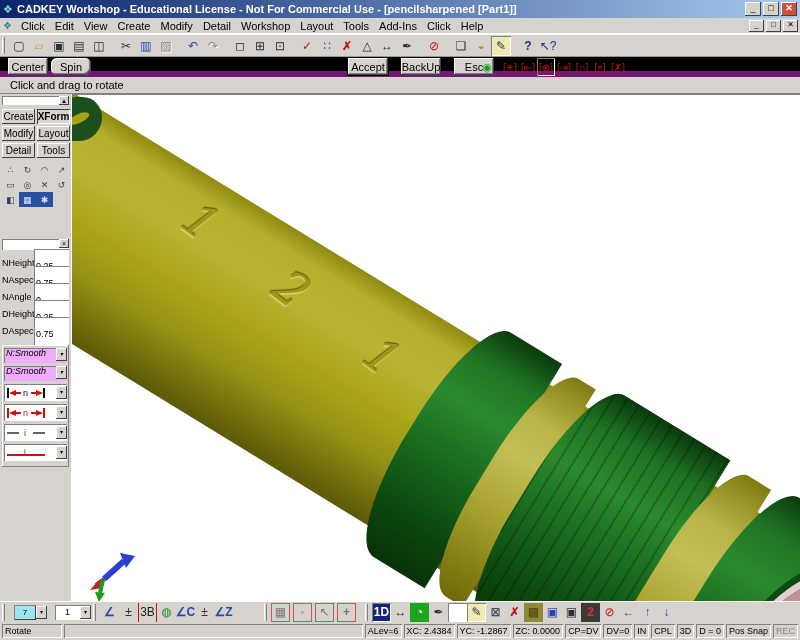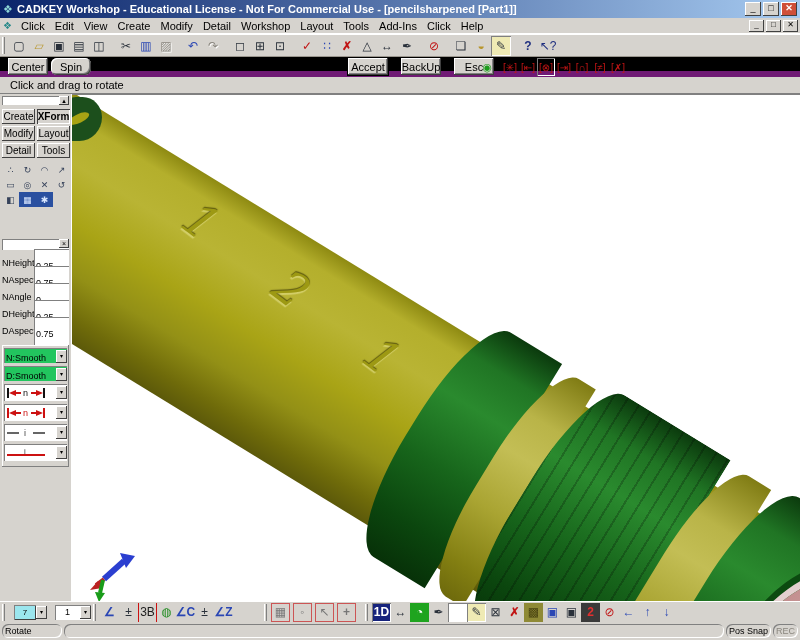--- a/index.html
+++ b/index.html
@@ -64,21 +64,21 @@
 .tab{height:15px;font-size:10px;display:flex;align-items:center;justify-content:center;background:#d6d3ce;box-shadow:inset -1px -1px 0 #404040,inset 1px 1px 0 #fff;}
 .tab.pressed{box-shadow:inset 1px 1px 0 #404040,inset -1px -1px 0 #fff;font-weight:bold;}
 .toolgrid{display:flex;flex-wrap:wrap;width:68px;}
 .tool{width:17px;height:15px;font-size:9px;display:flex;align-items:center;justify-content:center;color:#36425a;}
 .tool.sel{background:#2a50a0;color:#d8e6ff;}
 .strip2{margin-top:32px;height:11px;}
 .fieldrow{display:flex;align-items:center;height:17px;}
 .flabel{width:32px;font-size:9px;}
 .finput{flex:1;height:28px;background:#fff;box-shadow:inset 1px 1px 0 #808080,inset -1px -1px 0 #fff;font-size:9px;padding:12px 2px;}
 .subpanel{margin-top:6px;box-shadow:inset -1px -1px 0 #808080,inset 1px 1px 0 #fff;padding:3px 2px;}
-.comborow{display:flex;height:15px;margin-bottom:3px;background:#22c55e;box-shadow:inset 1px 1px 0 #808080;align-items:flex-end;}
+.comborow{display:flex;height:15px;margin-bottom:3px;background:#f0abfc;box-shadow:inset 1px 1px 0 #808080;align-items:flex-start;font-style:italic;}
 .combotext{flex:1;font-size:9px;padding-left:2px;white-space:nowrap;}
 .drop{width:11px;height:13px;background:#d6d3ce;box-shadow:inset -1px -1px 0 #404040,inset 1px 1px 0 #fff;font-size:6px;text-align:center;line-height:13px;}
 .drop::after{content:"▾";}
 .dimrow{display:flex;height:17px;margin-bottom:3px;background:#fff;box-shadow:inset 1px 1px 0 #808080;align-items:center;}
 .dimrow svg{margin-left:1px;}
 
 
 .viewport{flex:1;background:#fff;position:relative;overflow:hidden;border-top:1px solid #808080;}
 .pencil{position:absolute;left:-150px;top:-95px;width:1350px;height:215px;transform:rotate(31.5deg);transform-origin:0 0;}
 .seg{position:absolute;}
@@ -99,21 +99,21 @@
 
 .bottombar{height:21px;display:flex;align-items:center;border-top:1px solid #fff;background:#d6d3ce;}
 .bottombar .tbtn{width:19px;height:19px;}
 .swatch{width:22px;height:15px;margin-left:5px;background:var(--swatch);box-shadow:inset 1px 1px 0 #808080,inset -1px -1px 0 #404040;font-size:8px;text-align:center;line-height:15px;}
 .levelcombo{display:flex;align-items:center;margin-left:8px;background:#fff;box-shadow:inset 1px 1px 0 #808080;height:15px;width:36px;}
 .levelval{flex:1;font-size:9px;text-align:center;}
 .filt{box-shadow:inset 0 0 0 1px #c55;width:16px;height:16px;color:#777;font-size:9px;}
 
 
 .statusbar{height:18px;display:flex;align-items:center;padding:1px 2px;gap:2px;}
-.scell{height:14px;box-shadow:inset 1px 1px 0 #808080,inset -1px -1px 0 #fff;font-size:9px;padding:2px 3px;white-space:nowrap;border-radius:6px;}
+.scell{height:14px;box-shadow:inset 1px 1px 0 #808080,inset -1px -1px 0 #fff;font-size:9px;padding:2px 3px;white-space:nowrap;}
 .scell.mode{width:60px;}
 .scell.fill{flex:1;}
 .rec{color:#8a867e;}
 </style>
 </head>
 <body>
 
 <div class="titlebar">
   <span class="title-icon">❖</span>
   <span class="title-text">CADKEY Workshop - Educational License - Not For Commercial Use - [pencilsharpened [Part1]]</span>
@@ -527,15 +527,27 @@
       </span>
       <span class="tbtn c-blue bld">
         <span class="g">↓</span>
       </span>
     </div>
 </div>
 
 <div class="statusbar">
   <span class="scell mode">Rotate</span>
   <span class="scell fill"></span>
+  <span style="display:flex;gap:2px;">
+    <span class="scell">ALev=6</span>
+      <span class="scell">XC: 2.4384</span>
+      <span class="scell">YC: -1.2867</span>
+      <span class="scell">ZC: 0.0000</span>
+      <span class="scell">CP=DV</span>
+      <span class="scell">DV=0</span>
+      <span class="scell">IN</span>
+      <span class="scell">CPL</span>
+      <span class="scell">3D</span>
+      <span class="scell">D = 0</span>
+  </span>
   <span class="scell">Pos Snap</span>
   <span class="scell rec">REC</span>
 </div>
 
 </body></html>

